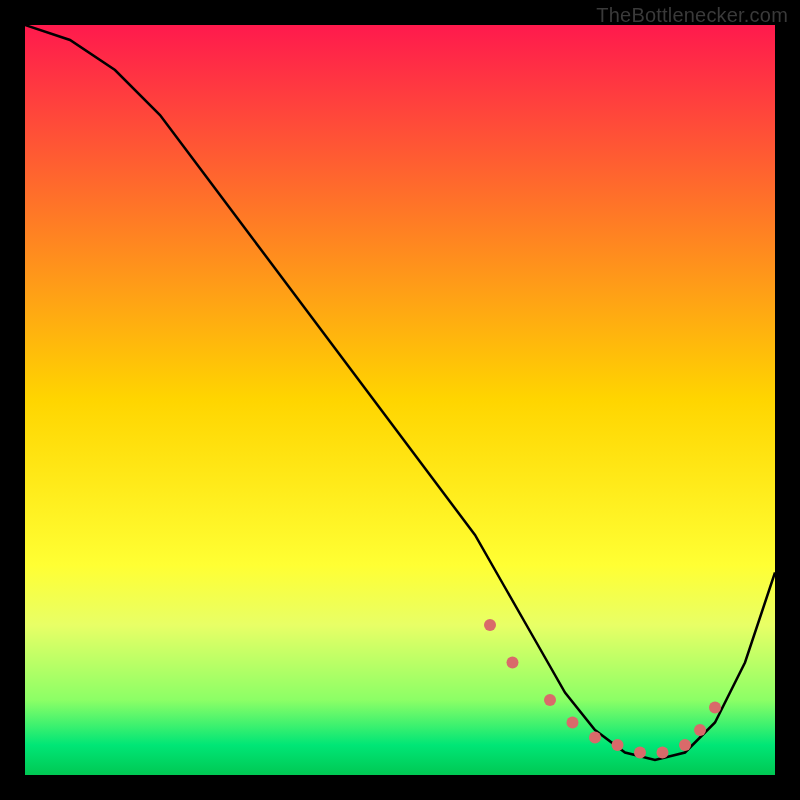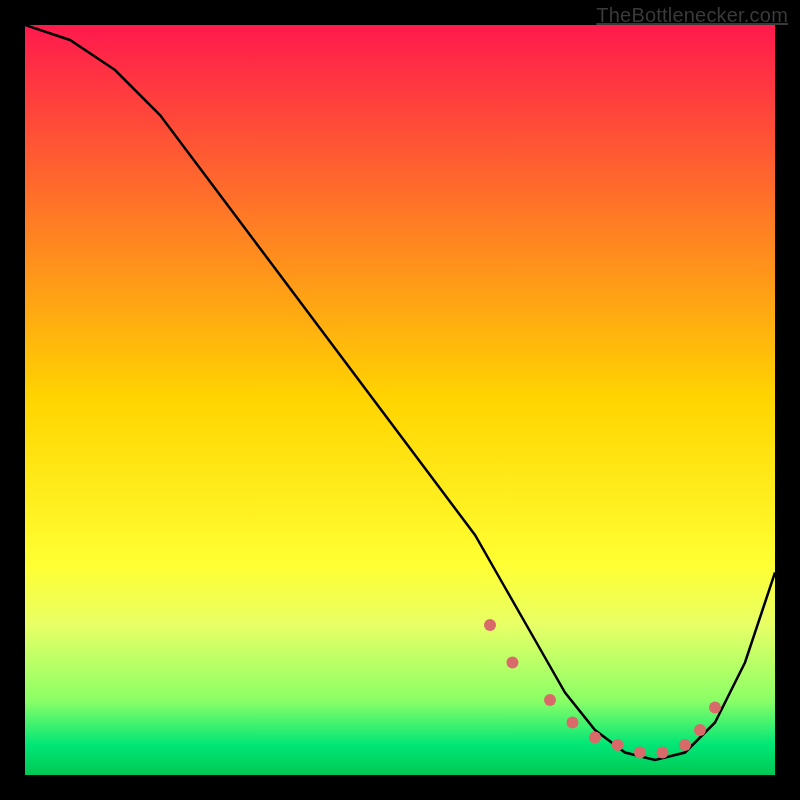--- a/index.html
+++ b/index.html
@@ -7,21 +7,20 @@
   .wrap { position: relative; width: 800px; height: 800px; background: #000; }
   .attribution {
     position: absolute;
     top: 4px;
     right: 12px;
     font-family: Arial, Helvetica, sans-serif;
     font-size: 20px;
     color: #3a3a3a;
     letter-spacing: 0.2px;
     user-select: none;
-    text-decoration: underline;
   }
   .plot-area {
     position: absolute;
     left: 25px;
     top: 25px;
     width: 750px;
     height: 750px;
   }
   svg { display: block; }
 </style>

